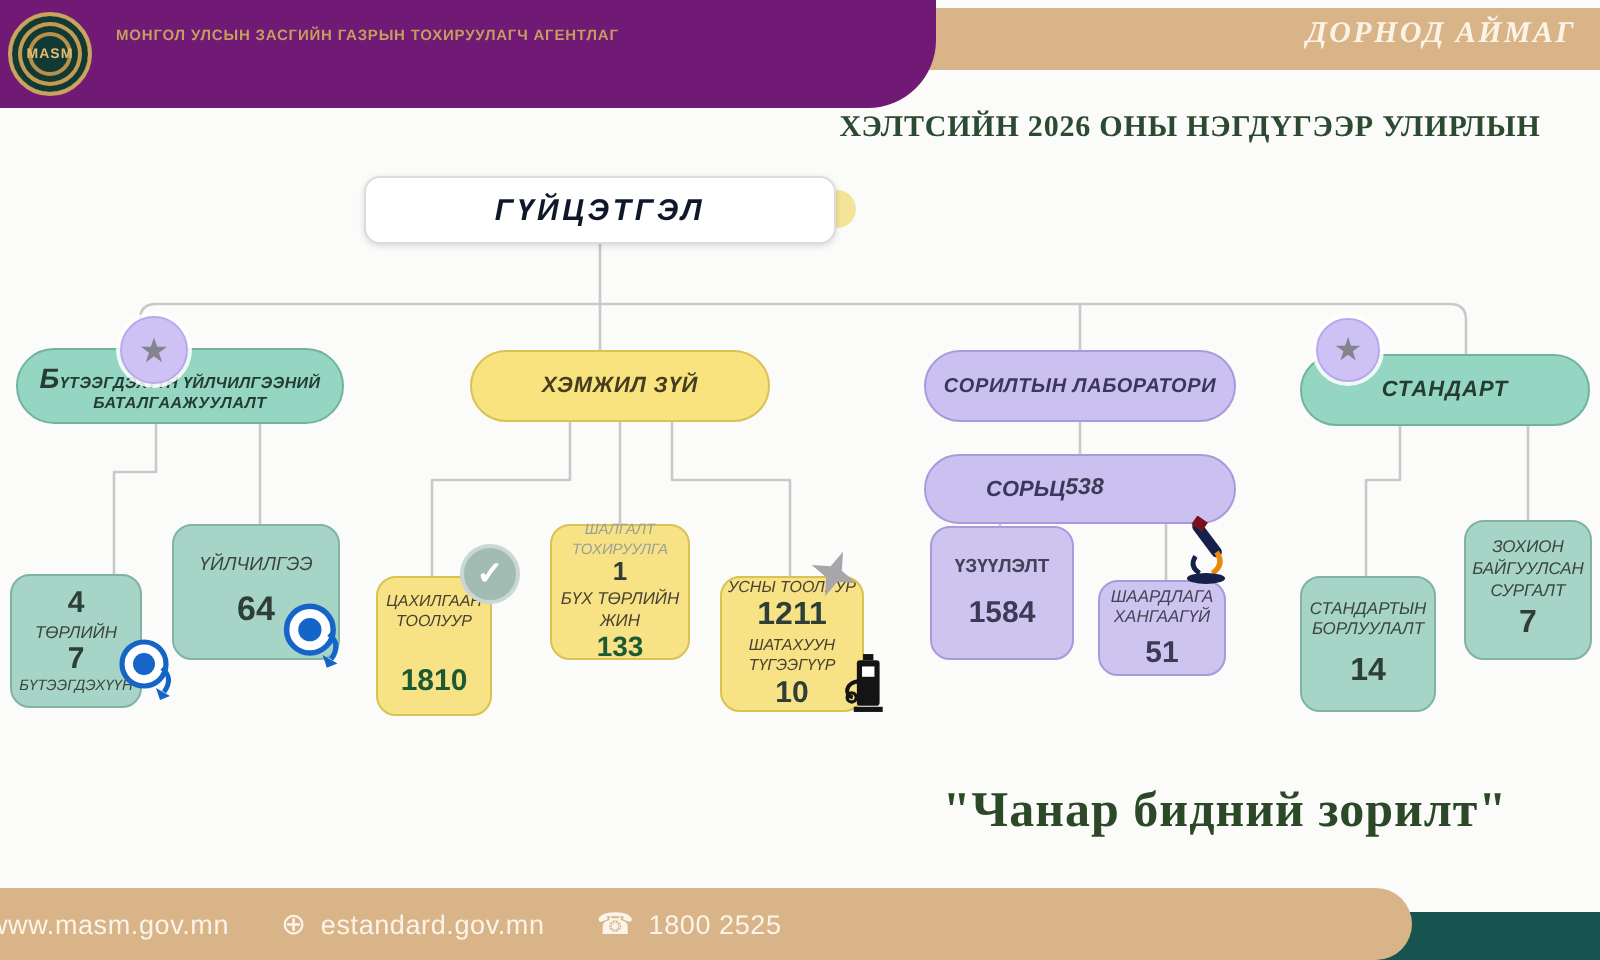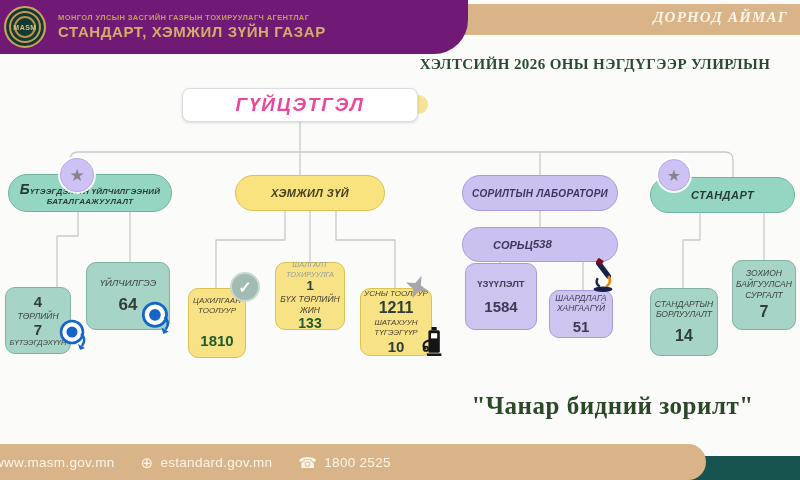--- a/index.html
+++ b/index.html
@@ -38,21 +38,21 @@
     font-size:15px; line-height:1.38; letter-spacing:.4px;
   }
   
   svg.wires { position:absolute; left:0; top:0; width:800px; height:480px; z-index:0; }
   svg.wires path { stroke:#c9c9c9; stroke-width:1.3; fill:none; stroke-linejoin:round; stroke-linecap:round; }
   
   .node { position:absolute; display:flex; flex-direction:column; align-items:center; justify-content:center; text-align:center; z-index:2; }
   .root {
     left:182px; top:88px; width:236px; height:34px; background:#ffffff;
     border:1.5px solid #dcdcdc; border-radius:8px; box-shadow:0 1px 3px rgba(0,0,0,.14);
-    font-style:italic; font-weight:600; font-size:19px; letter-spacing:1.8px; color:#ec4899; z-index:3;
+    font-style:italic; font-weight:600; font-size:15px; letter-spacing:1.8px; color:#0f172a; z-index:3;
   }
   .root-dot { position:absolute; left:409px; top:95px; width:19px; height:19px; border-radius:50%; background:#f3e49a; z-index:2; }
   .pill { border-radius:19px; font-style:italic; }
   .mint { background:#95d6c2; border:1px solid #72b3a0; }
   .yel  { background:#f9e37e; border:1px solid #d9c254; }
   .lav  { background:#cbc1f0; border:1px solid #a99ade; }
   .mint-card { background:#a6d4c6; border:1px solid #82b2a3; }
   .yel-card  { background:#f7e285; border:1px solid #d9c254; }
   .lav-card  { background:#cdc4ef; border:1px solid #a99ade; }
   .card { border-radius:10px; }
@@ -131,21 +131,20 @@
   <path d="M700,213 V240 H683 V288"></path>
   <path d="M764,213 V260"></path>
 </svg>
 
 <div class="hdr-tan"></div>
 <div class="hdr-teal">
   <div class="logo">
       <span>MASM</span>
     </div>
   <div class="agency">МОНГОЛ УЛСЫН ЗАСГИЙН ГАЗРЫН ТОХИРУУЛАГЧ АГЕНТЛАГ</div>
-  <div class="org">СТАНДАРТ, ХЭМЖИЛ ЗҮЙН ГАЗАР</div>
 </div>
 <div class="region">ДОРНОД АЙМАГ</div>
 
 <div class="title">
   <span>ХЭЛТСИЙН 2026 ОНЫ НЭГДҮГЭЭР УЛИРЛЫН</span><br>
 </div>
 
 <div class="root-dot"></div>
 <div class="node root">ГҮЙЦЭТГЭЛ</div>
 

